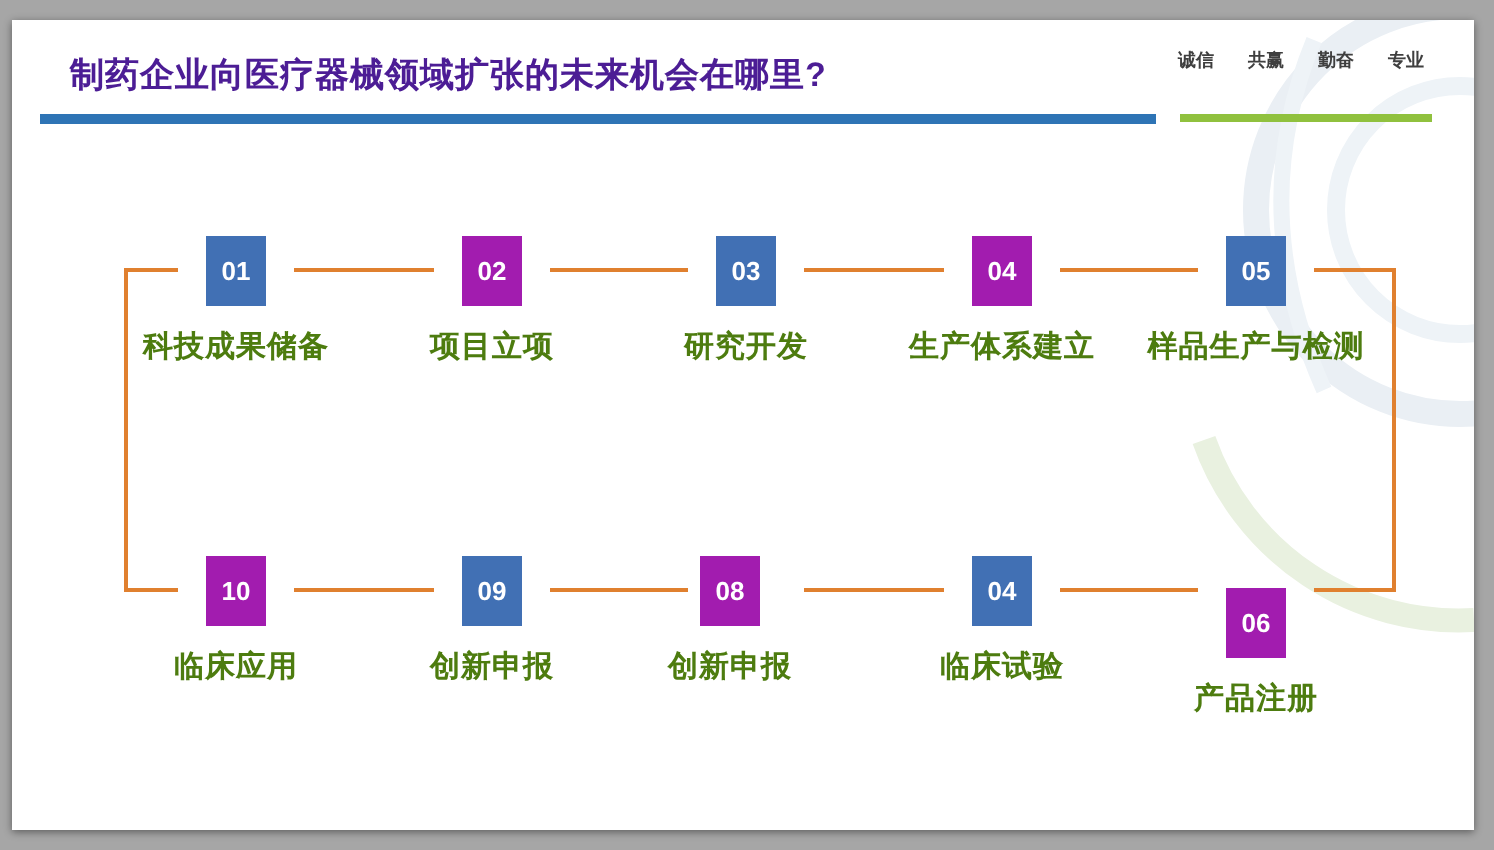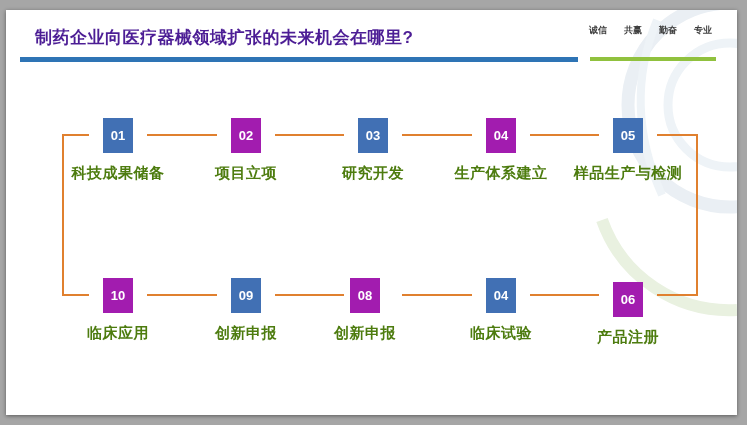--- a/index.html
+++ b/index.html
@@ -128,18 +128,18 @@
     <div class="lbl">创新申报</div>
   </div>
   <div class="node" style="left:284px;top:268px">
     <div class="num green">08</div>
     <div class="lbl">创新申报</div>
   </div>
   <div class="node" style="left:420px;top:268px">
     <div class="num blue">04</div>
     <div class="lbl">临床试验</div>
   </div>
-  <div class="node" style="left:547px;top:272px">
+  <div class="node" style="left:547px;top:284px">
     <div class="num green">06</div>
     <div class="lbl">产品注册</div>
   </div>
 
 </div>
 
 </body></html>

